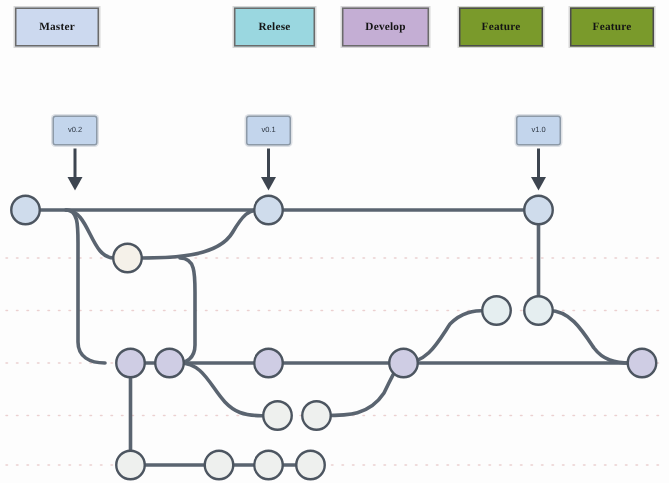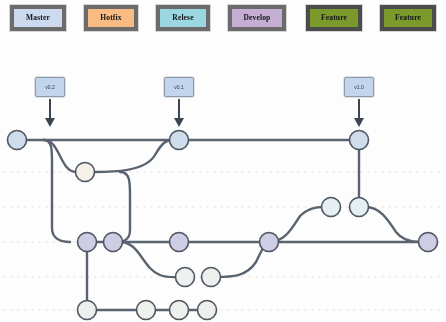--- a/index.html
+++ b/index.html
@@ -23,21 +23,21 @@
     position: absolute;
     left: 0;
     top: 0;
     width: 446px;
     height: 40px;
   }
   .legend-box {
     position: absolute;
     top: 5px;
     height: 26px;
-    border: 4px solid #f97316;
+    border: 1px solid #f97316;
     box-sizing: border-box;
     display: flex;
     align-items: center;
     justify-content: center;
     box-shadow: 0 0 0 1px rgba(120,120,120,0.28);
   }
   .legend-label {
     font-size: 7.5px;
     font-weight: bold;
     color: #141414;
@@ -72,23 +72,20 @@
   }
 </style>
 </head>
 <body>
 
 <div id="canvas">
 
   <div id="legend">
       <div class="legend-box" style="left: 10px; width: 56px; background: rgb(204, 217, 239); border-color: rgb(107, 107, 107);">
         <span class="legend-label">Master</span>
-      </div>
-      <div class="legend-box" style="left: 84px; width: 54px; background: rgb(247, 187, 131); border-color: rgb(107, 107, 107);">
-        <span class="legend-label">Hotfix</span>
       </div>
       <div class="legend-box" style="left: 228px; width: 58px; background: rgb(196, 174, 212); border-color: rgb(107, 107, 107);">
         <span class="legend-label">Develop</span>
       </div>
       <div class="legend-box" style="left: 156px; width: 54px; background: rgb(154, 215, 224); border-color: rgb(107, 107, 107);">
         <span class="legend-label">Relese</span>
       </div>
       <div class="legend-box" style="left: 306px; width: 56px; background: rgb(122, 154, 43); border-color: rgb(76, 76, 76);">
         <span class="legend-label">Feature</span>
       </div>

